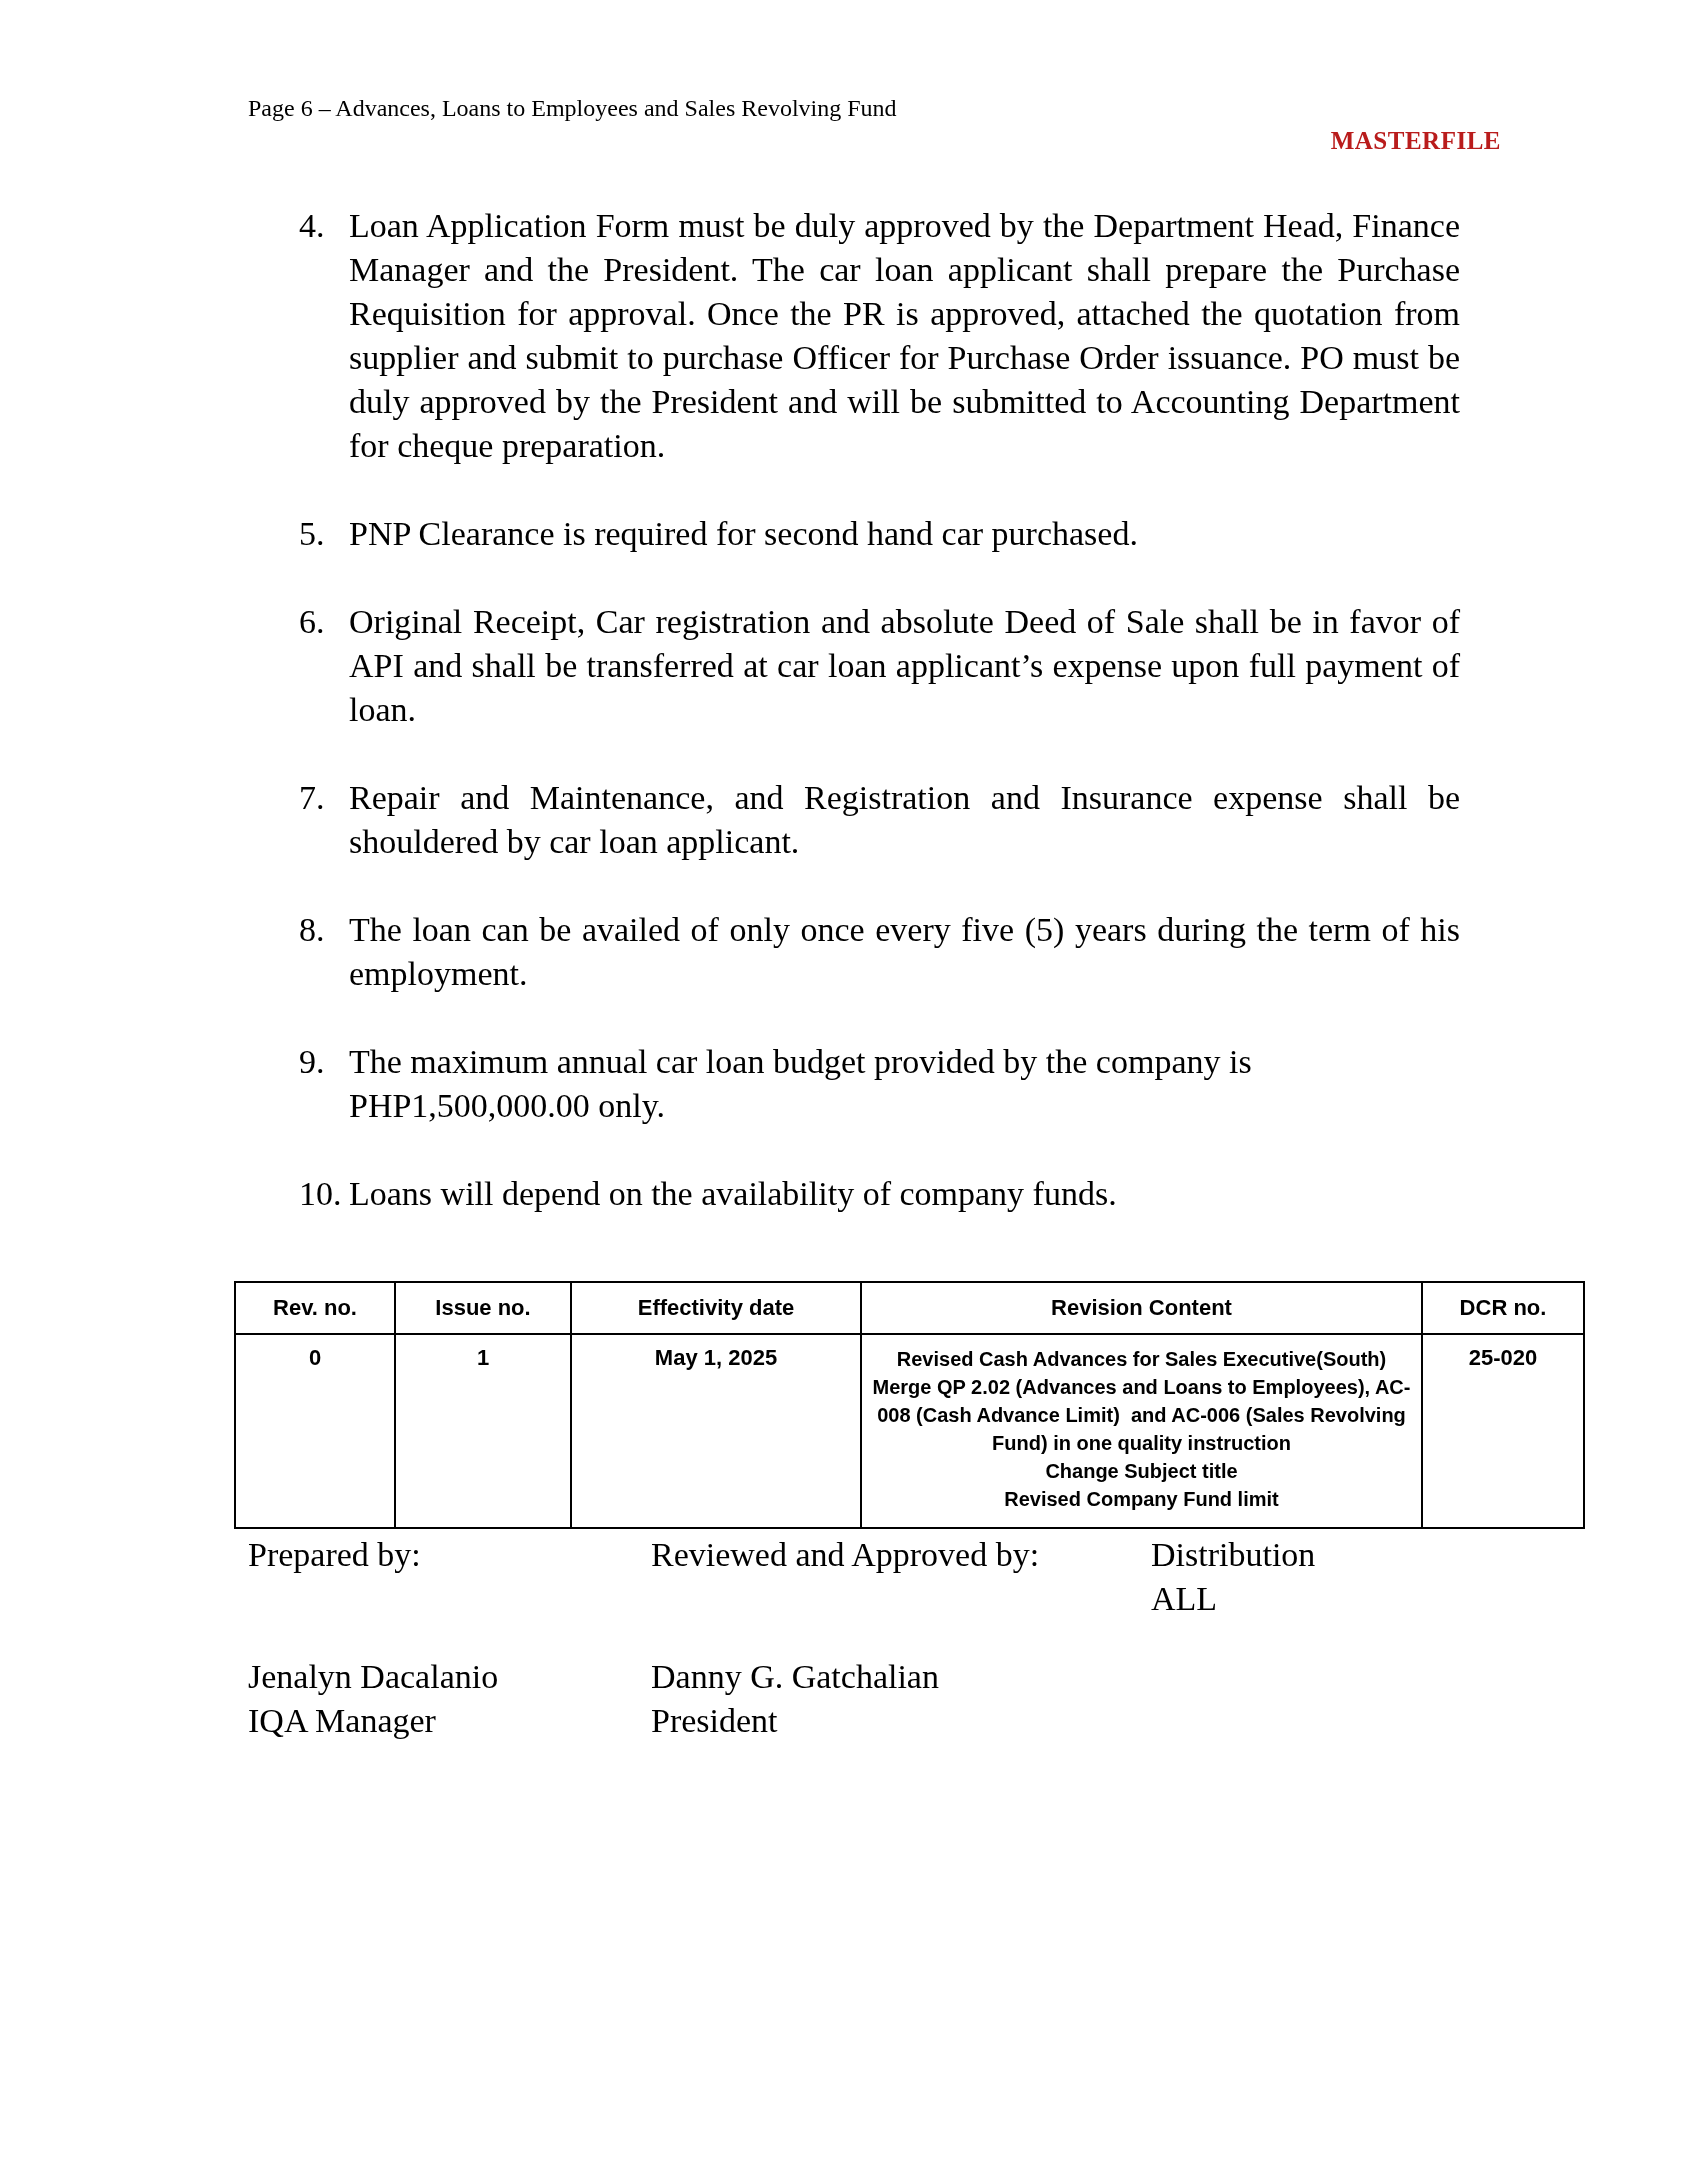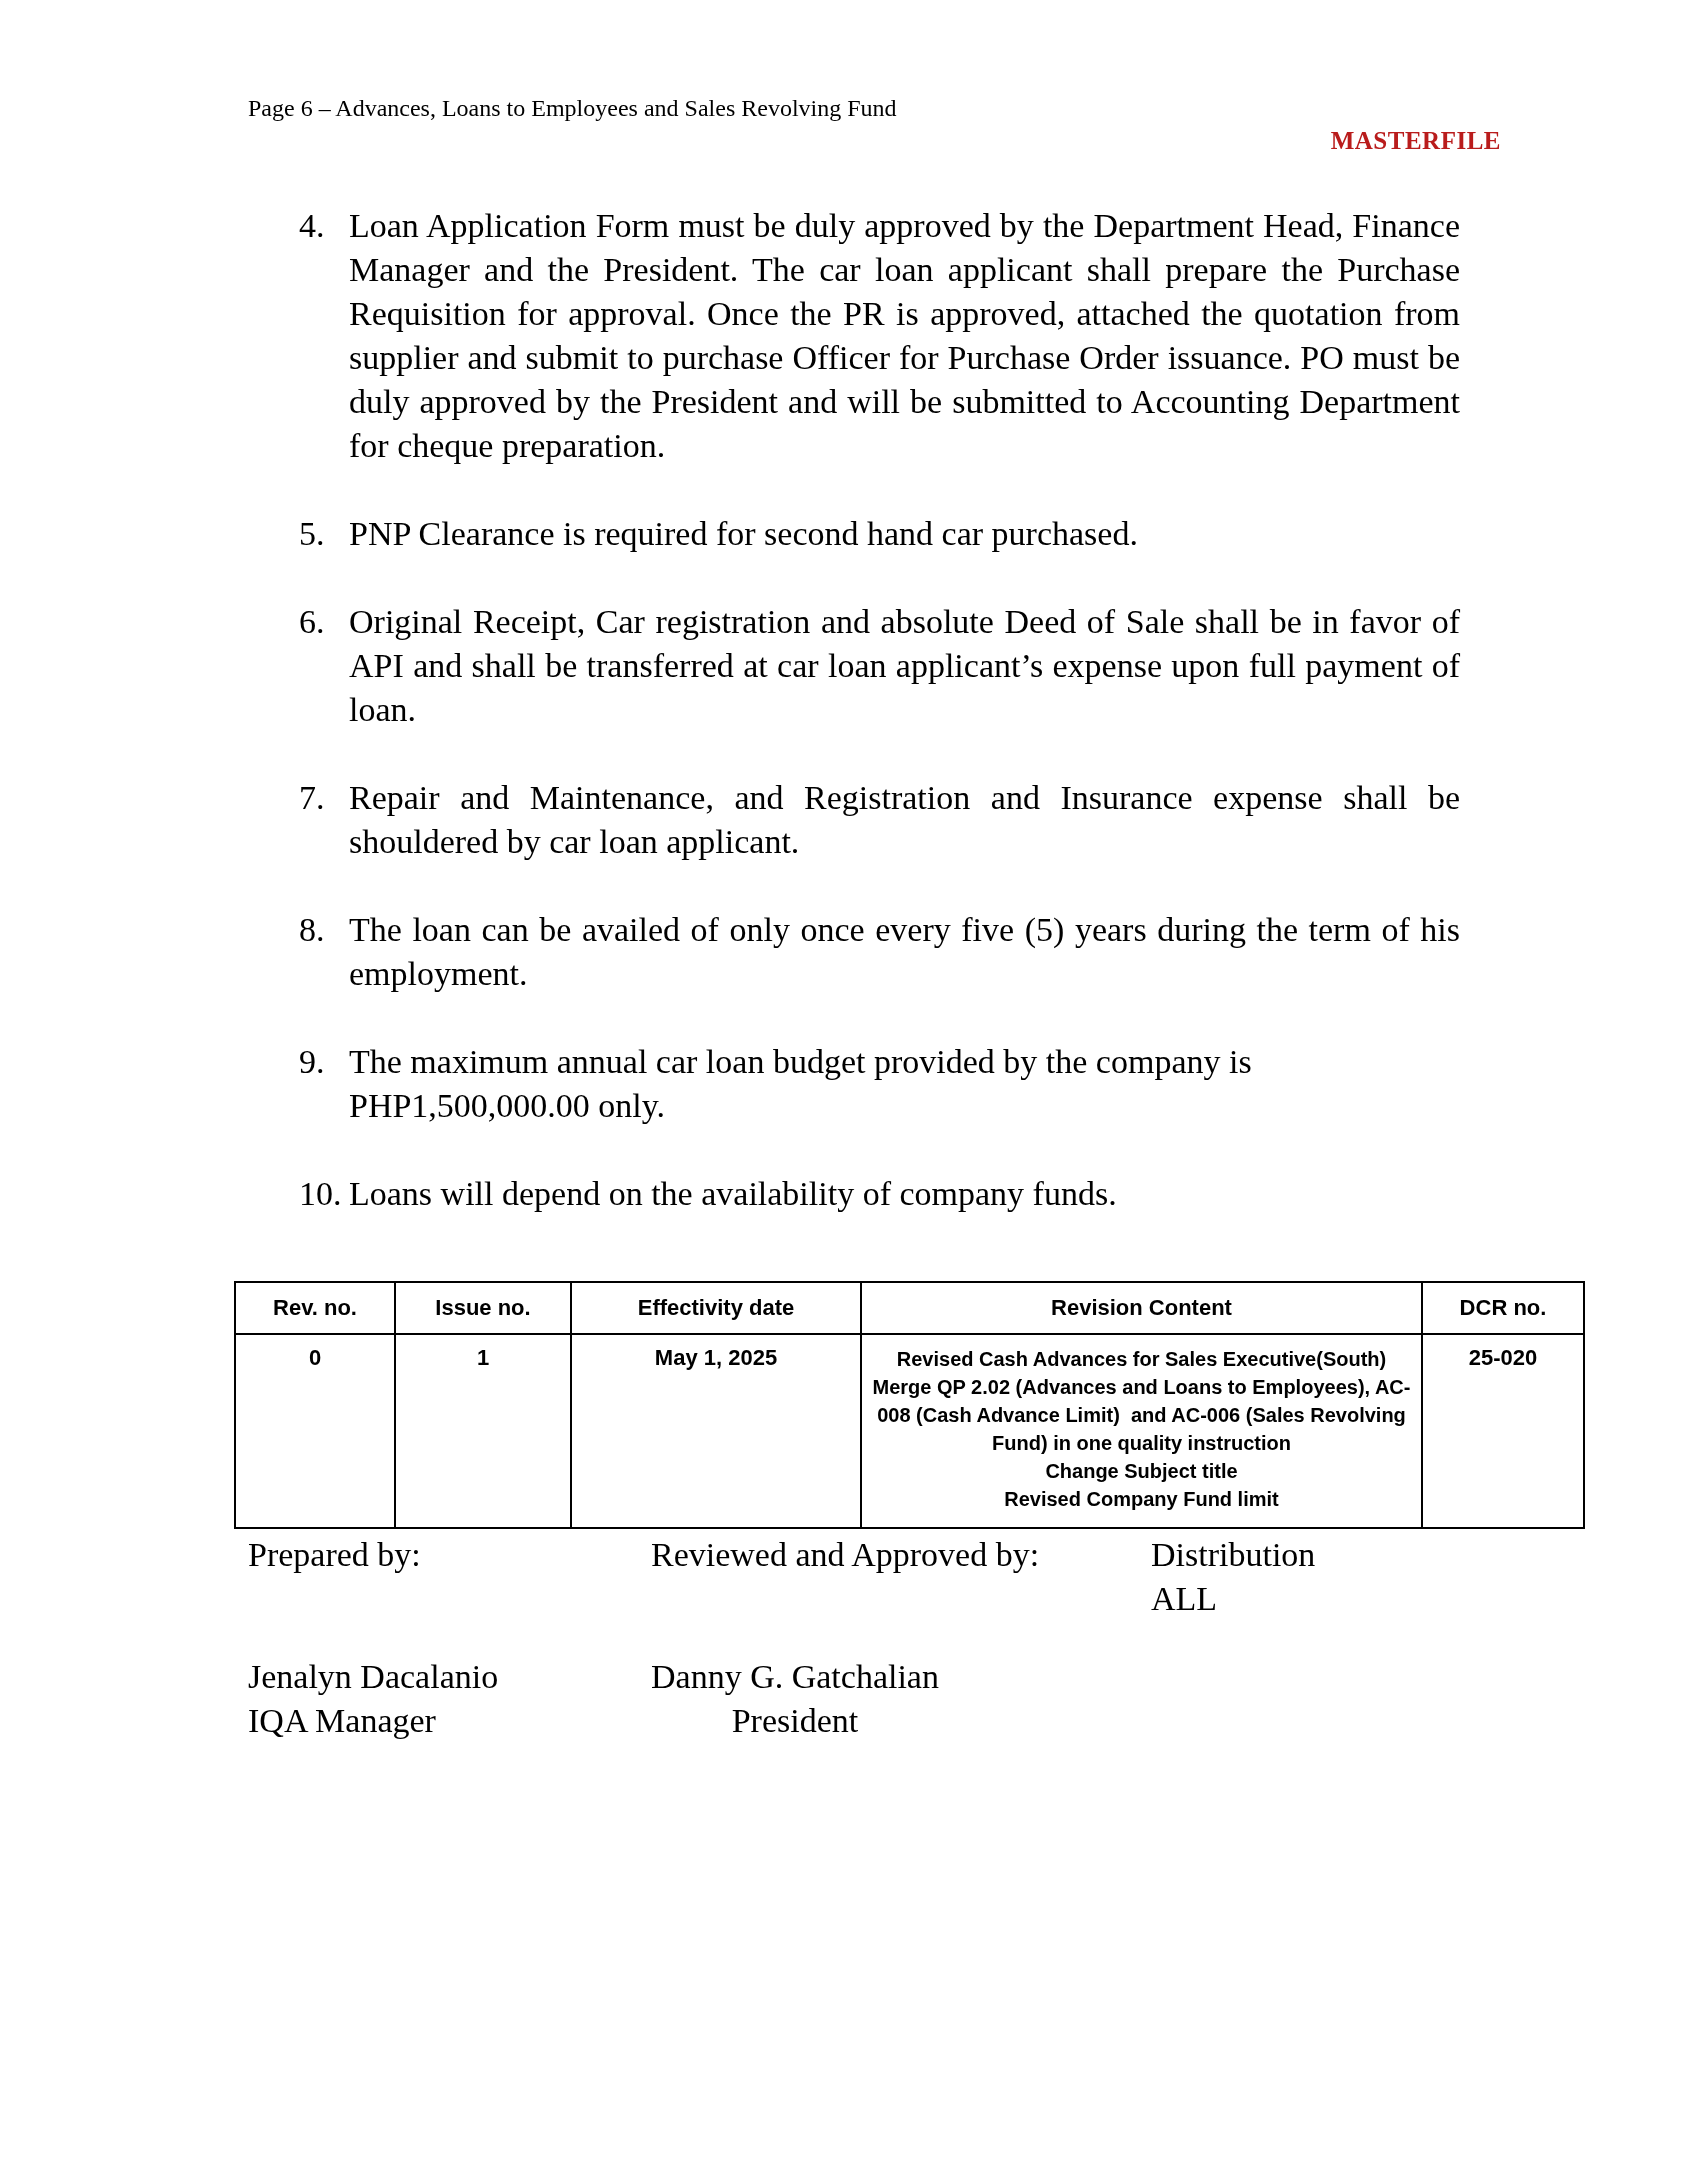--- a/index.html
+++ b/index.html
@@ -89,21 +89,21 @@
   .sig {
     position: absolute;
     font-size: 34px;
     line-height: 44px;
     white-space: nowrap;
   }
   .sig-prepared      { left: 248px;  top: 1533px; }
   .sig-reviewed      { left: 651px;  top: 1533px; }
   .sig-distribution  { left: 1151px; top: 1533px; }
   .sig-name-prepared { left: 248px;  top: 1655px; }
-  .sig-name-reviewed { left: 651px;  top: 1655px; text-align: center; }
+  .sig-name-reviewed { left: 651px;  top: 1655px; }
 </style>
 </head>
 <body>
 
 <div class="page" style="background: rgb(255, 255, 255); color: rgb(0, 0, 0);">
 
   <div class="doc-header">Page 6 – Advances, Loans to Employees and Sales Revolving Fund</div>
 
   <div class="masterfile" style="color: #b91c1c;">MASTERFILE</div>
 

